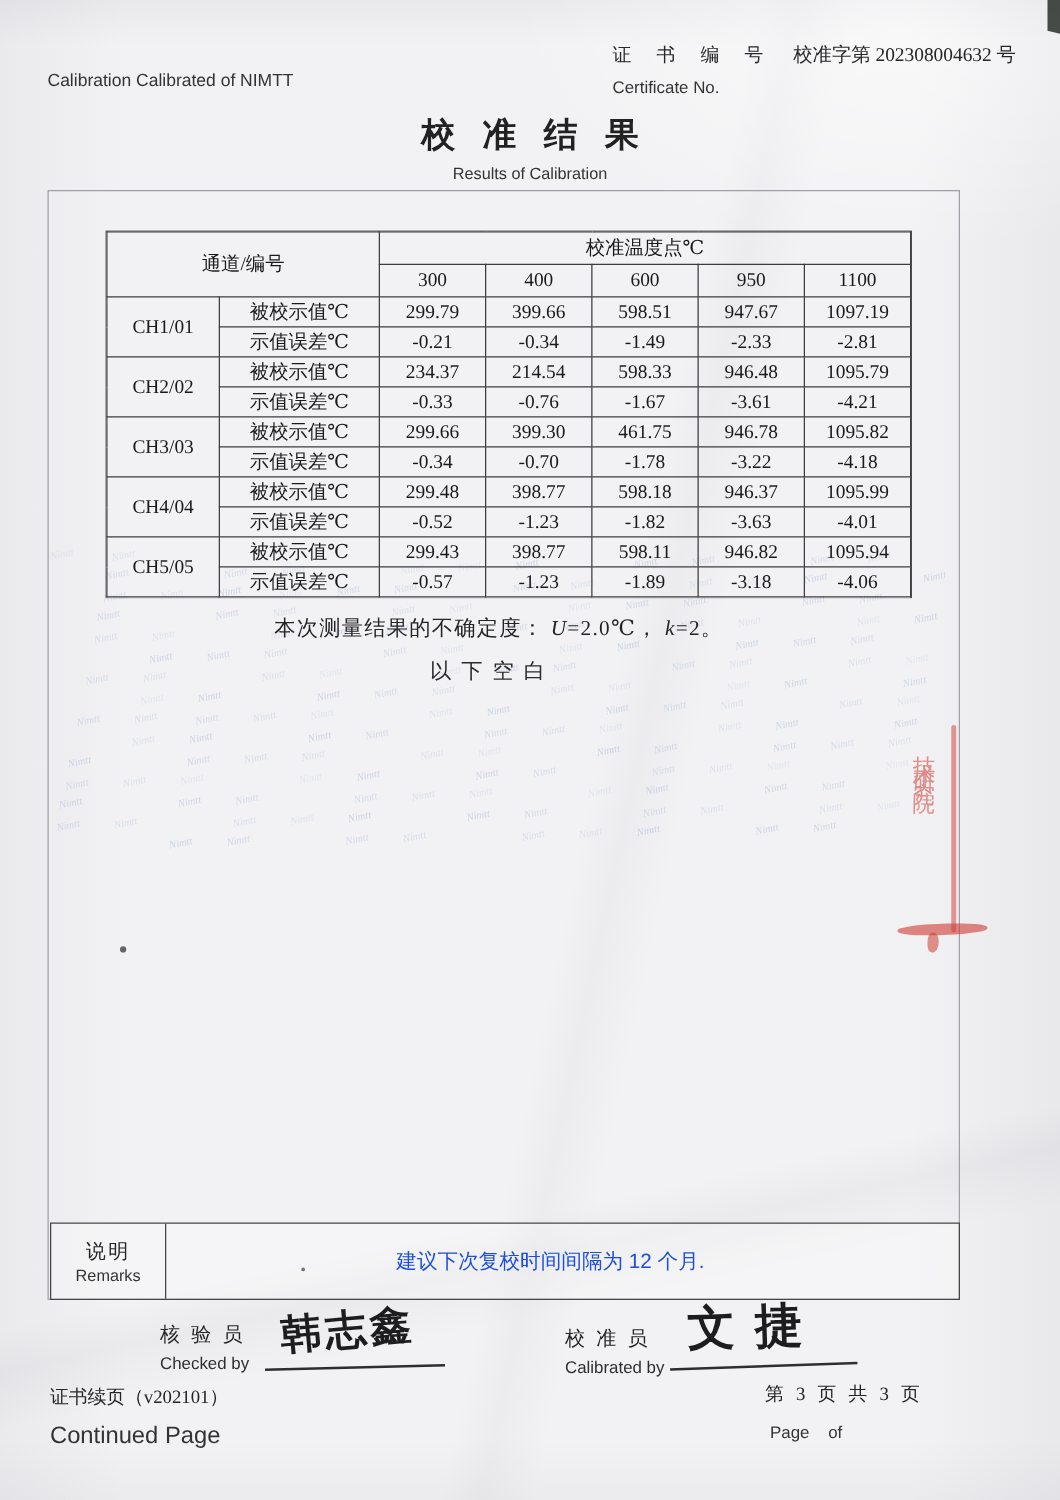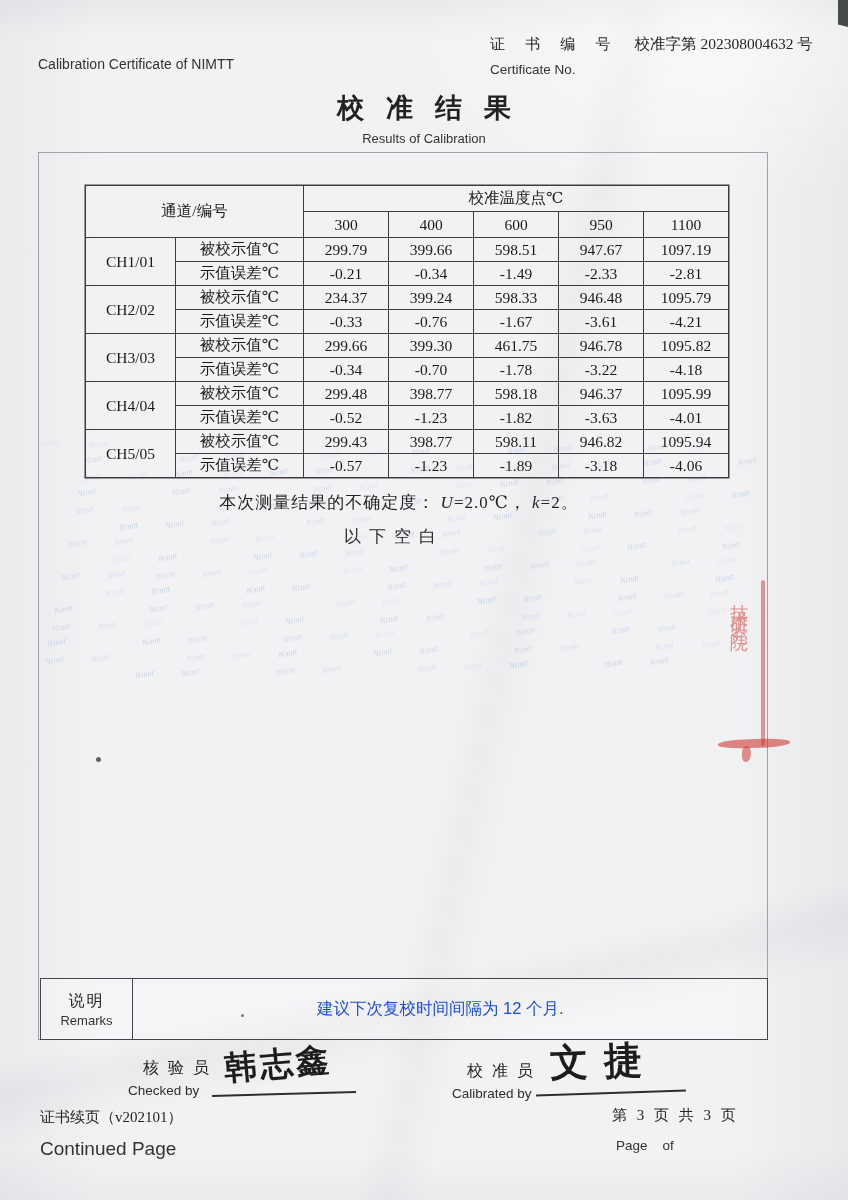--- a/index.html
+++ b/index.html
@@ -66,21 +66,21 @@
 
   
   .remarks-box{left:40px;top:978px;width:726px;height:60px;border:1.5px solid #46464a;display:flex;background:rgba(255,255,255,.25);}
   .remarks-label{width:91px;border-right:1.5px solid #46464a;display:flex;flex-direction:column;align-items:center;justify-content:center;gap:1px;}
   .remarks-label-cn{font-size:16px;letter-spacing:2px;color:#242426;}
   .remarks-label-en{font-size:13px;color:#333;}
   .remarks-content{flex:1;display:flex;align-items:center;padding-left:184px;
       font-family:Liberation Sans, sans-serif;font-size:16.5px;color:#1d4ed8;}
 
   
-  .sig-label-cn{font-size:16px;letter-spacing:9px;color:#242426;margin-left:15px;}
+  .sig-label-cn{font-size:16px;letter-spacing:9px;color:#242426;}
   .sig-label-en{font-size:13.5px;color:#2e2e30;}
   .sig-name{font-family:"DejaVu Serif","Liberation Serif",serif;font-weight:700;color:#1d1d1f;white-space:nowrap;}
   .sig-underline{height:2px;background:#2e2e30;}
 
   
   .foot-left-cn{left:40px;top:1108px;font-size:15px;color:#242426;}
   .foot-left-en{left:40px;top:1138px;font-size:19px;color:#333;}
   .foot-right-cn{left:612px;top:1106px;font-size:15px;letter-spacing:3px;color:#242426;}
   .foot-right-en{left:616px;top:1138px;font-size:13.5px;color:#333;white-space:pre;}
 
@@ -88,21 +88,21 @@
   .corner-mark{right:0;top:0;width:10px;height:27px;background:#343934;transform:skewY(14deg);transform-origin:top right;opacity:.9;}
   .speck1{left:96px;top:757px;width:5px;height:5px;border-radius:50%;background:#4a4a4c;opacity:.85;}
   .speck2{left:241px;top:1014px;width:3px;height:3px;border-radius:50%;background:#55555a;opacity:.8;}
 </style>
 </head>
 <body>
 
 <div id="paper">
   <div class="texture"></div>
 
-  <div class="abs org-en">Calibration Certificate of NIMTT</div>
+  <div class="abs org-en">Calibration Calibrated of NIMTT</div>
   <div class="abs cert-line">
     <span class="cert-label">证 书 编 号</span>
     <span class="cert-value">校准字第 202308004632 号</span>
   </div>
   <div class="abs cert-en">Certificate No.</div>
 
   <div class="abs title-en">Results of Calibration</div>
   <div class="abs title-cn">校准结果</div>
 
   <div class="abs outer-box"></div>
@@ -298,21 +298,21 @@
         <td>-0.34</td>
         <td>-1.49</td>
         <td>-2.33</td>
         <td>-2.81</td>
       </tr>
 
       <tr>
         <td rowspan="2">CH2/02</td>
         <td>被校示值℃</td>
         <td>234.37</td>
-        <td>399.24</td>
+        <td>214.54</td>
         <td>598.33</td>
         <td>946.48</td>
         <td>1095.79</td>
       </tr>
       <tr>
         <td>示值误差℃</td>
         <td>-0.33</td>
         <td>-0.76</td>
         <td>-1.67</td>
         <td>-3.61</td>

